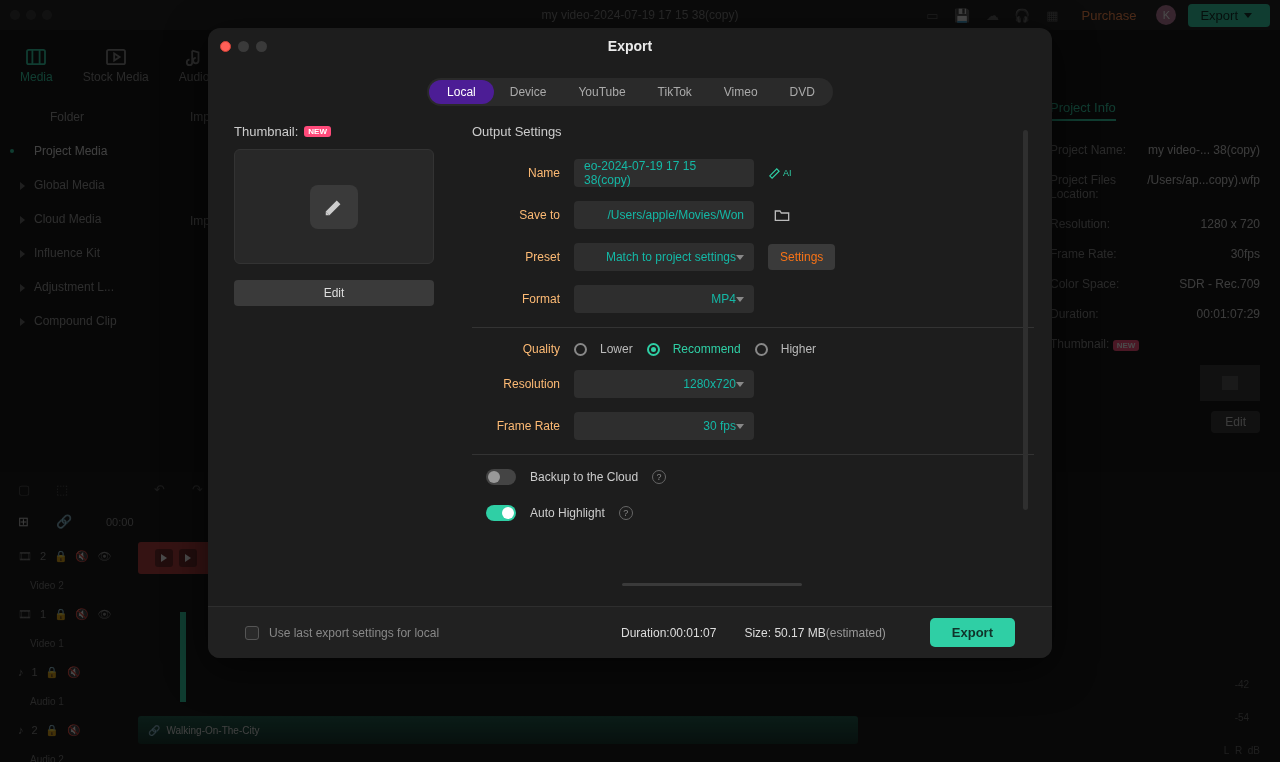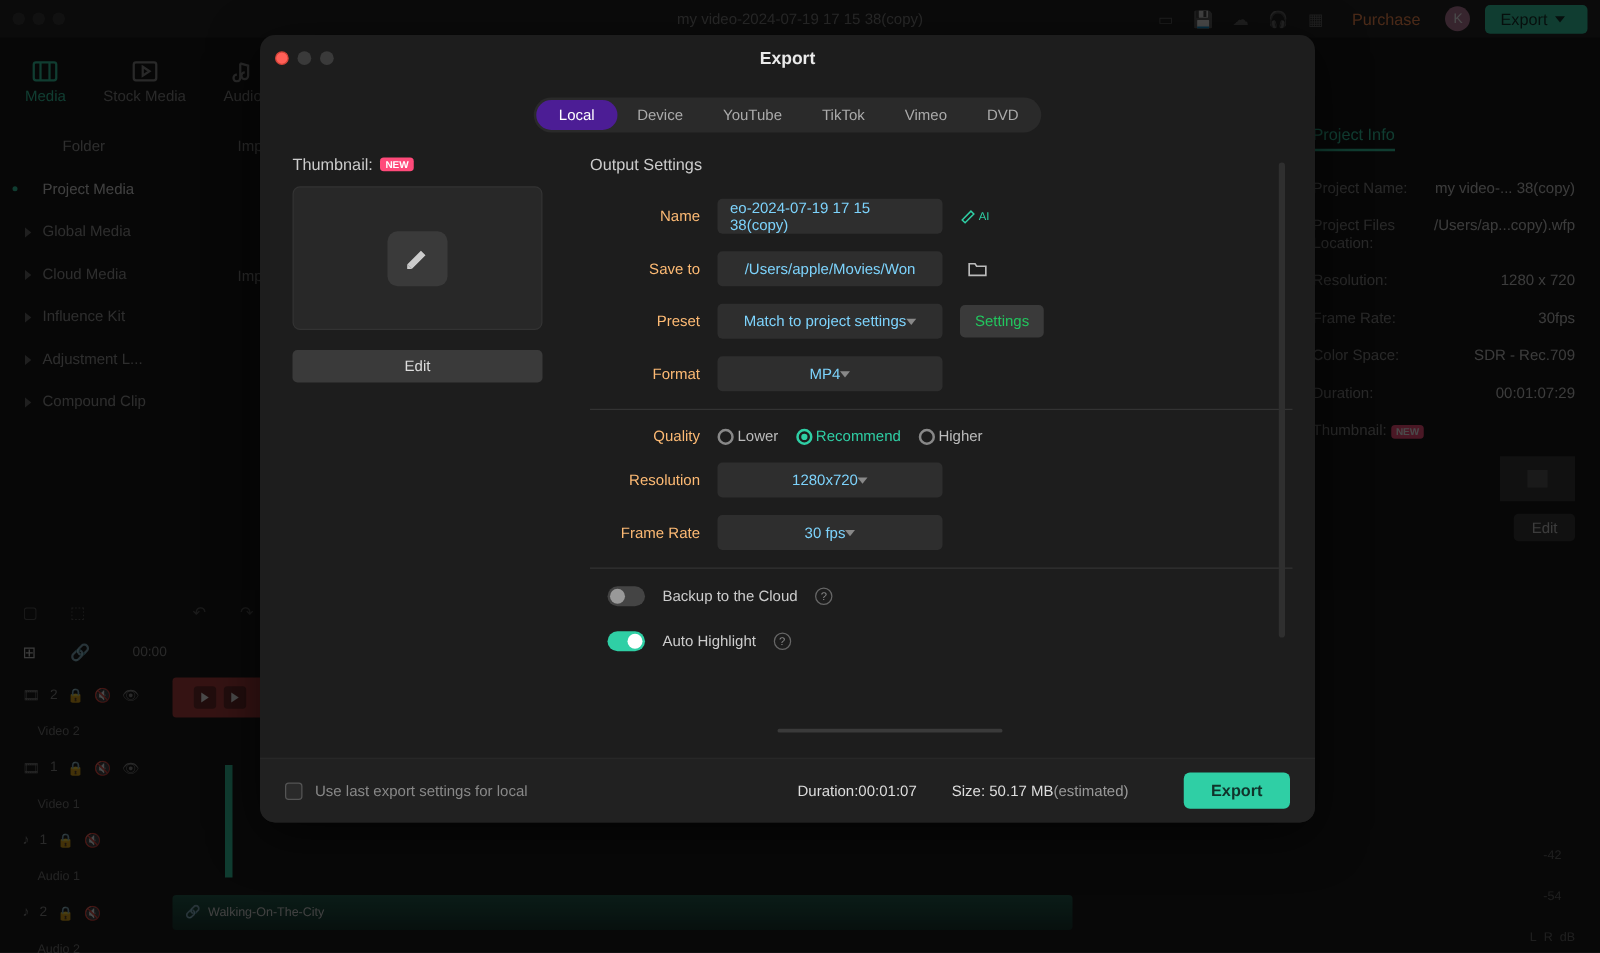--- a/index.html
+++ b/index.html
@@ -74,41 +74,41 @@
   .thumb-label { font-size:13px; color:#ccc; display:flex; align-items:center; gap:6px; margin-bottom:10px;}
   .thumb-box { width: 200px; height: 115px; background: #282828; border:1px solid #333; border-radius:6px; display:flex; align-items:center; justify-content:center; }
   .pencil-box { width:48px; height:44px; background:#3a3a3a; border-radius:8px; display:flex;align-items:center;justify-content:center;}
   .pencil-ic { width:22px; height:22px; }
   .thumb-edit-btn { width:200px; margin-top:16px; padding:6px 0; text-align:center; background:#3a3a3a; border-radius:4px; font-size:12px; color:#ddd; }
   
   .settings-col { flex:1; position:relative; }
   .settings-title { font-size:13px; color:#ccc; margin-bottom:20px; }
   .form-row { display:flex; align-items:center; margin-bottom:14px; gap:14px; }
   .form-row .flabel { width:88px; text-align:right; font-size:12px; color:#fdba74; }
-  .finput { flex:0 0 180px; background:#2e2e2e; border-radius:4px; padding:6px 10px; font-size:12px; color:#7dd3fc; display:flex; align-items:center; justify-content:center; height:28px;}
+  .finput { flex:0 0 180px; background:#2e2e2e; border-radius:4px; padding:6px 10px; font-size:12px; color:#14b8a6; display:flex; align-items:center; justify-content:flex-end; height:28px;}
   .finput.sel { }
   .chev { color:#888; font-size:10px; width:0;height:0;border-left:4px solid transparent;border-right:4px solid transparent;border-top:5px solid #888;}
   .ai-icon { color:#2fcfa5; font-size:11px; display:flex;align-items:center; }
   .folder-ic { width:16px;height:14px; margin-left:6px; }
-  .settings-btn { background:#3a3a3a; color:#22c55e; padding:6px 12px; border-radius:4px; font-size:12px; }
+  .settings-btn { background:#3a3a3a; color:#f97316; padding:6px 12px; border-radius:4px; font-size:12px; }
   .divider { height:1px; background:#333; margin:6px 0 14px 0; }
   .radio-row { display:flex; align-items:center; gap:14px; }
-  .radio-opt { display:flex; align-items:flex-end; gap:3px; font-size:12px; color:#bbb; }
+  .radio-opt { display:flex; align-items:flex-end; gap:13px; font-size:12px; color:#bbb; }
   .radio { width:13px;height:13px;border-radius:50%;border:2px solid #888; position:relative;}
   .radio.on { border-color:#2fcfa5; }
   .radio.on::after { content:""; position:absolute; inset:2px; border-radius:50%; background:#2fcfa5;}
   .toggle { width:30px; height:16px; border-radius:10px; background:#444; position:relative; }
   .toggle .knob { position:absolute; width:12px;height:12px;border-radius:50%;background:#999; top:2px; left:2px;}
   .toggle.on { background:#2fcfa5; }
   .toggle.on .knob { left:auto; right:2px; background:#fff;}
   .help-ic { width:14px;height:14px;border:1px solid #666;border-radius:50%;display:flex;align-items:center;justify-content:center;font-size:9px;color:#888;}
   .scroll-thumb { position:absolute; right:6px; top:6px; width:5px; height:380px; background:#2f2f2f; border-radius:3px;}
   .scroll-bar-inner { position:absolute; bottom:20px; left:150px; width:180px; height:3px; background:#3a3a3a; border-radius:2px;}
 
-  .modal-footer { height:52px; border-top:1px solid #2e2e2e; display:flex; align-items:center; padding:0 20px; gap:20px; background:#212121; border-radius:0 0 12px 12px;}
+  .modal-footer { height:52px; border-top:1px solid #2e2e2e; display:flex; align-items:center; padding:0 37px; gap:20px; background:#212121; border-radius:0 0 12px 12px;}
   .chk { width:14px; height:14px; border:1px solid #555; border-radius:3px; background:#2a2a2a;}
   .foot-left { display:flex;align-items:center; gap:10px; color:#888; font-size:12px; flex:1;}
   .foot-info { font-size:12px; display:flex; gap:28px; color:#ddd; }
   .export-btn { background:#2fcfa5; color:#10332a; font-weight:600; padding:7px 22px; border-radius:5px; font-size:13px; margin-left:24px;}
 </style>
 </head>
 <body>
 
 <div class="bg-app">
   <div class="app-titlebar">

